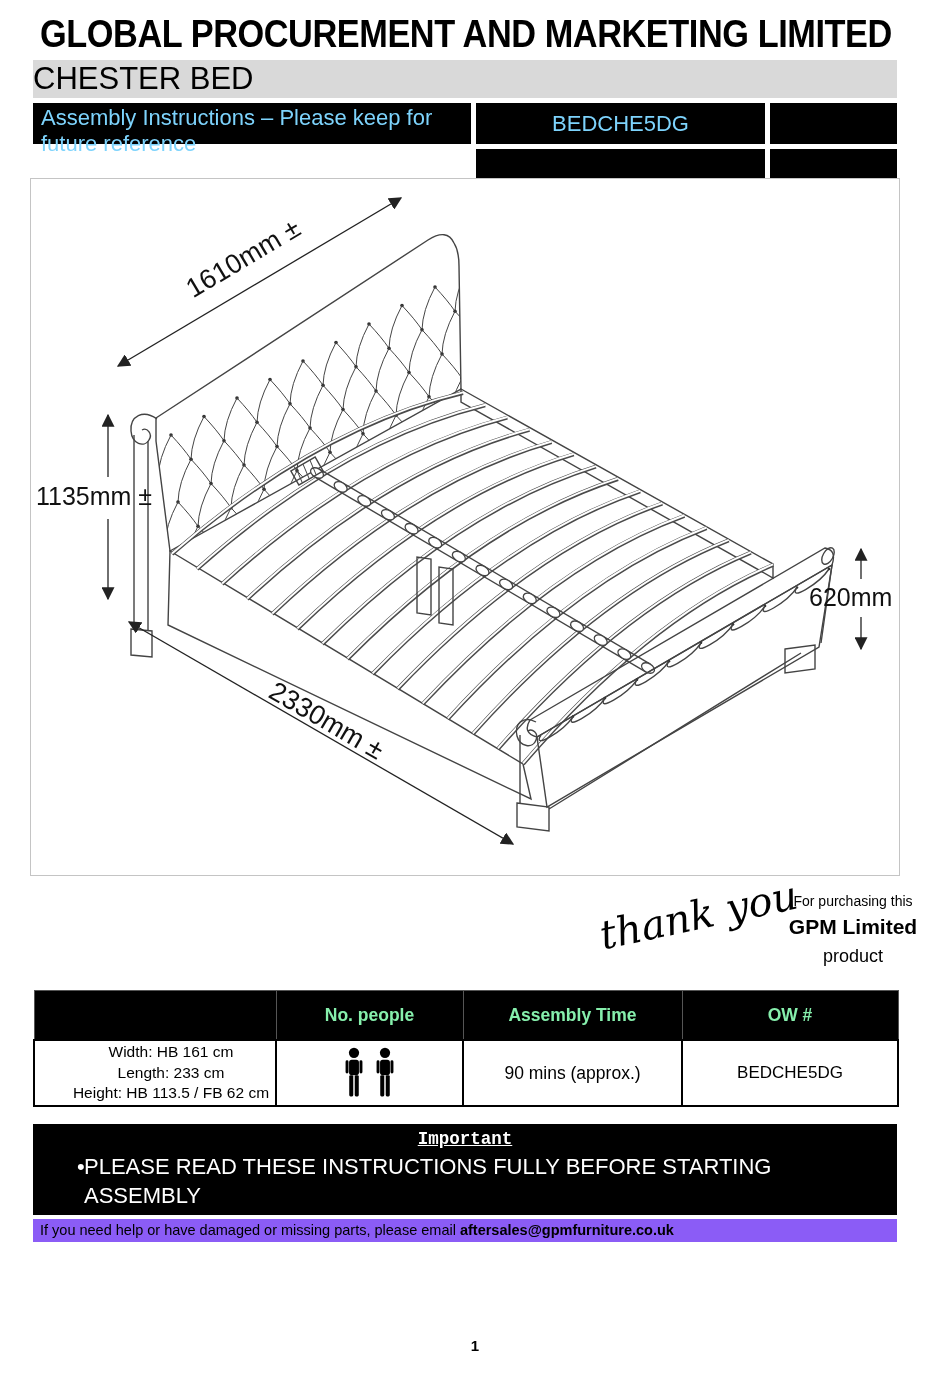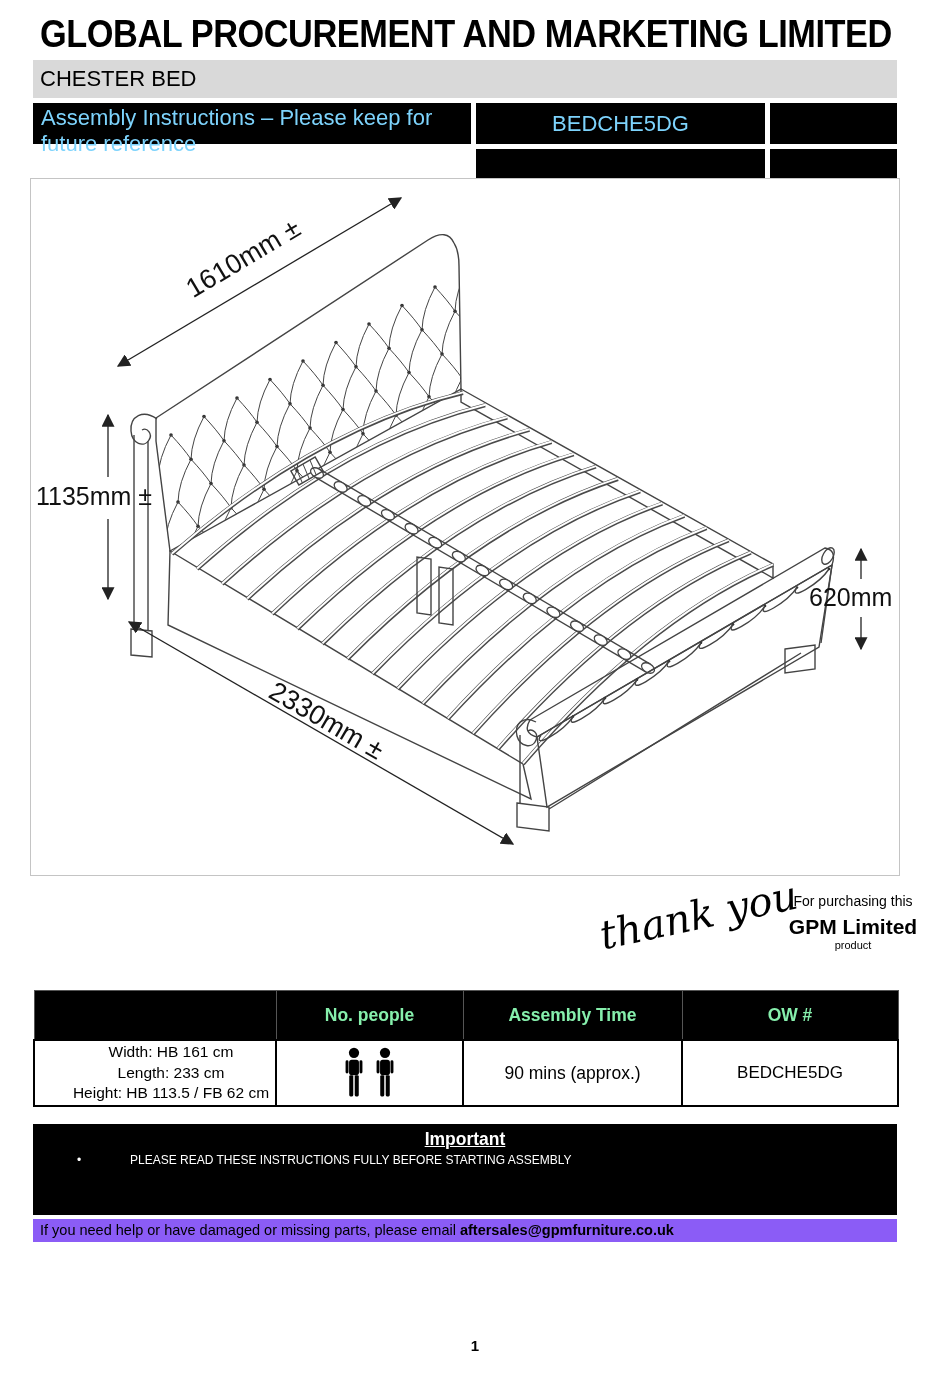--- a/index.html
+++ b/index.html
@@ -3,57 +3,57 @@
 <meta charset="utf-8">
 <style>
   html,body { margin:0; padding:0; background:#fff; }
   .page { position:relative; width:950px; height:1380px; background:#fff;
           font-family:"Liberation Sans", sans-serif; color:#000; overflow:hidden; }
   .abs { position:absolute; }
 
   .company { left:40px; top:12px; font-weight:bold; font-size:39px; letter-spacing:-0.5px;
              white-space:nowrap; transform:scaleX(.88); transform-origin:0 50%; }
   .product-bar { left:33px; top:60px; width:864px; height:38px; background:#d9d9d9; }
-  .product-bar span { font-size:22px; line-height:38px; padding-left:7px; display:inline-block; }
+  .product-bar span { font-size:31px; line-height:38px; display:inline-block; }
 
   .hbox { background:#000; color:#7dd3fc; font-size:22px; box-sizing:border-box; }
   .hbox1 { left:33px; top:103px; width:438px; height:41px; padding:2px 8px; line-height:1.18; }
   .hbox2 { left:476px; top:103px; width:289px; height:41px; text-align:center; line-height:41px; }
   .hbox3 { left:770px; top:103px; width:127px; height:41px; }
   .hbox2b { left:476px; top:149px; width:289px; height:29px; }
   .hbox3b { left:770px; top:149px; width:127px; height:29px; }
 
   .diagram { left:30px; top:178px; width:868px; height:696px; border:1px solid #c4c4c4; }
   .ln { stroke:#444; stroke-width:1.4; fill:none; }
   .thin { stroke-width:1; }
   .dimline { stroke:#222; stroke-width:1.3; fill:none; }
   .dimtext { font-size:25px; fill:#111; font-family:"Liberation Sans",sans-serif; }
   .dimbig { font-size:27px; }
 
   .thanks-script { left:598px; top:890px; width:220px; font-family:"DejaVu Serif", serif;
                    font-style:italic; font-size:40px; transform:rotate(-12deg); white-space:nowrap; }
   .gpm { left:788px; top:893px; width:130px; text-align:center; }
   .gpm .l1 { font-size:14px; font-weight:normal; }
   .gpm .l2 { font-size:21px; font-weight:bold; margin-top:6px; }
-  .gpm .l3 { font-size:11px; margin-top:0; }
+  .gpm .l3 { font-size:18px; margin-top:7px; }
 
   table.spec { left:33px; top:990px; width:864px; border-collapse:collapse; table-layout:fixed; position:absolute; }
   table.spec th { background:#000; color:#86efac; font-size:17.5px; height:46px; vertical-align:middle;
                   border:1px solid #555; font-weight:bold; }
   table.spec td { border:2px solid #000; height:62px; text-align:center; vertical-align:middle; background:#fff; }
   .dims-cell div { font-size:15.5px; line-height:1.32;margin-left:32px; }
   .time-cell { font-size:17.5px; }
   .ow-cell { font-size:17px; }
   .people-wrap { display:flex; justify-content:center; gap:9px; align-items:center; }
 
   .important { left:33px; top:1124px; width:864px; height:91px; background:#000; color:#fff;
                box-sizing:border-box; padding-top:5px; }
-  .important .title { text-align:center; font-weight:bold; text-decoration:underline; font-size:17.5px; }
+  .important .title { text-align:center; font-weight:bold; text-decoration:underline; font-size:17.5px;font-family:Liberation Mono, monospace; }
   .important ul { margin:3px 0 0 0; padding:0; list-style:none; }
-  .important li { position:relative; padding-left:97px; padding-right:8px; font-size:12px;
+  .important li { position:relative; padding-left:51px; padding-right:8px; font-size:22px;
                   line-height:1.33; margin-top:2px; }
   .important li::before { content:"\2022"; position:absolute; left:44px; }
 
   .help { left:33px; top:1219px; width:864px; height:23px; background:#8b5cf6; font-size:14.5px;
           line-height:23px; padding-left:7px; box-sizing:border-box; }
   .pagenum { left:0; top:1337px; width:950px; text-align:center; font-size:15px; font-weight:bold; }
 </style>
 </head>
 <body>
 

